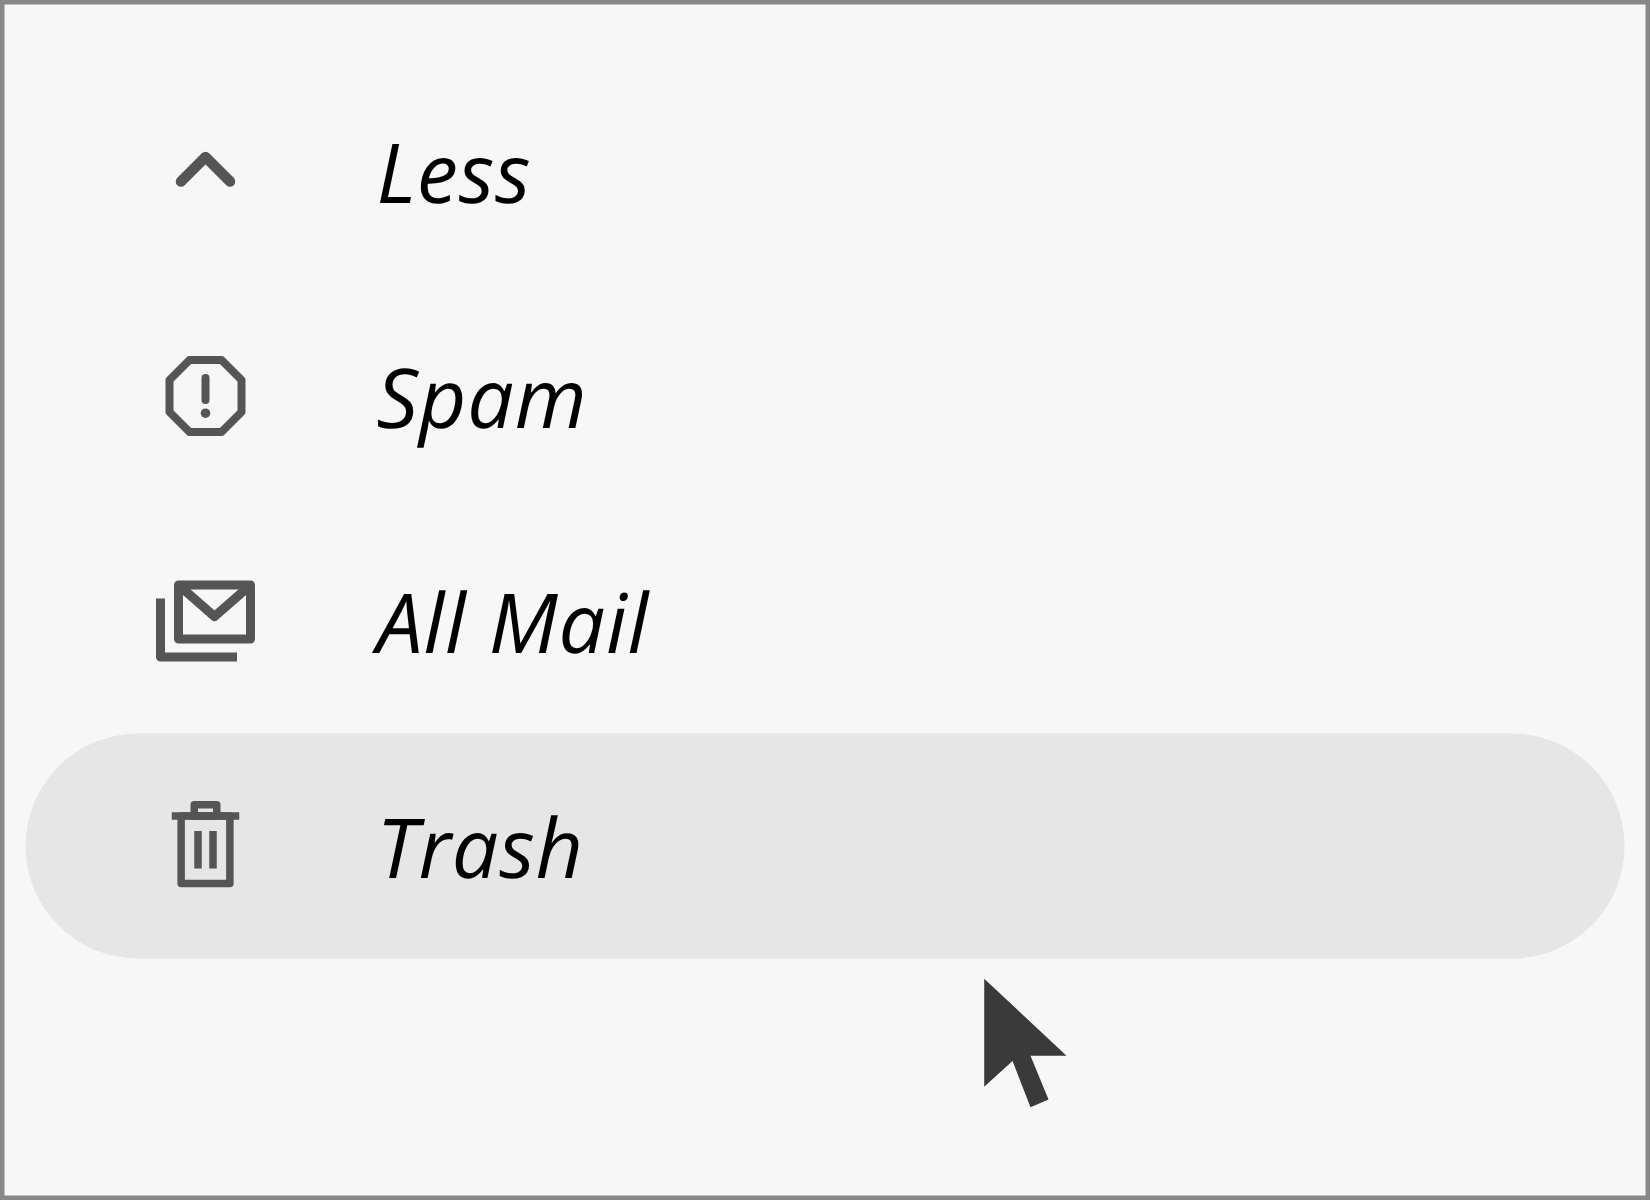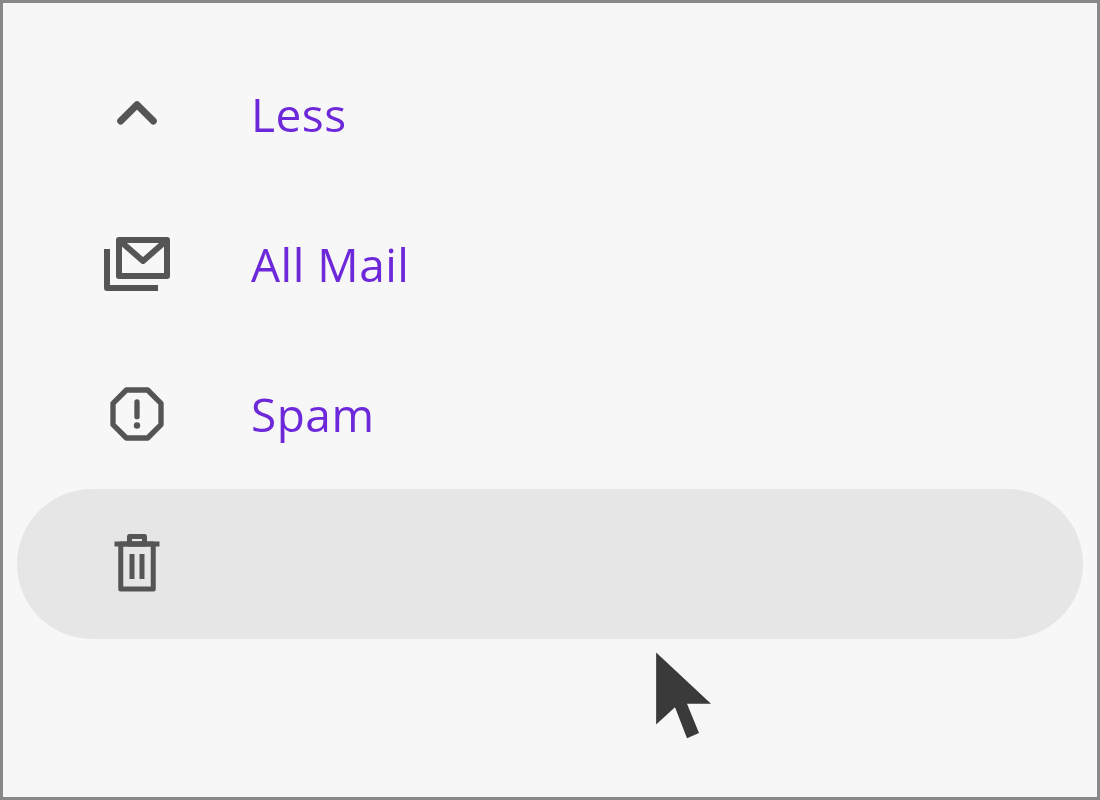--- a/index.html
+++ b/index.html
@@ -34,25 +34,26 @@
     width: 80px;
     display: flex;
     align-items: center;
     justify-content: center;
     flex: 0 0 80px;
   }
   .icon-slot svg {
     display: block;
   }
   .label {
-    font-size: 46px;
+    font-size: 55px;
     margin-left: 74px;
-    color: #6d28d9;
+    color: #000000;
     letter-spacing: 0.5px;
     white-space: nowrap;
+    font-style: italic;
   }
   .cursor {
     position: absolute;
     left: 648px;
     top: 646px;
     pointer-events: none;
   }
 </style>
 </head>
 <body>
@@ -64,50 +65,51 @@
       <svg width="56" height="56" viewBox="0 0 24 24" fill="none" stroke="#555" stroke-width="3" stroke-linecap="round" stroke-linejoin="round">
         <polyline points="5 15 12 8 19 15"></polyline>
       </svg>
     </span>
     <span class="label">Less</span>
   </div>
 
 
   <div class="nav-item">
     <span class="icon-slot">
+      <svg width="64" height="64" viewBox="0 0 24 24" fill="none" stroke="#555" stroke-width="2" stroke-linejoin="round" stroke-linecap="round">
+        <polygon points="8 3 16 3 21 8 21 16 16 21 8 21 3 16 3 8"></polygon>
+        <line x1="12" y1="7.5" x2="12" y2="13"></line>
+        <circle cx="12" cy="16.3" r="1.2" fill="#555" stroke="none"></circle>
+      </svg>
+    </span>
+    <span class="label">Spam</span>
+  </div>
+
+  <div class="nav-item">
+    <span class="icon-slot">
       <svg width="72" height="72" viewBox="0 0 24 24" fill="none" stroke="#555" stroke-width="2" stroke-linejoin="round">
         <rect x="6" y="4" width="16" height="12"></rect>
         <polyline points="6 4 14 11 22 4"></polyline>
         <polyline points="2 8 2 20 18 20" stroke-linecap="square"></polyline>
       </svg>
     </span>
     <span class="label">All Mail</span>
-  </div>
-
-  <div class="nav-item">
-    <span class="icon-slot">
-      <svg width="64" height="64" viewBox="0 0 24 24" fill="none" stroke="#555" stroke-width="2" stroke-linejoin="round" stroke-linecap="round">
-        <polygon points="8 3 16 3 21 8 21 16 16 21 8 21 3 16 3 8"></polygon>
-        <line x1="12" y1="7.5" x2="12" y2="13"></line>
-        <circle cx="12" cy="16.3" r="1.2" fill="#555" stroke="none"></circle>
-      </svg>
-    </span>
-    <span class="label">Spam</span>
   </div>
 
   <div class="nav-item hover">
     <span class="icon-slot">
       <svg width="60" height="66" viewBox="0 0 24 26" fill="none" stroke="#555" stroke-width="2" stroke-linejoin="round" stroke-linecap="butt">
         <line x1="3" y1="5" x2="21" y2="5"></line>
         <rect x="9" y="2" width="6" height="3"></rect>
         <rect x="5.5" y="5" width="13" height="18"></rect>
         <line x1="10" y1="9" x2="10" y2="19"></line>
         <line x1="14" y1="9" x2="14" y2="19"></line>
       </svg>
     </span>
+    <span class="label">Trash</span>
   </div>
 
 </nav>
 
 <div class="cursor">
   <svg width="72" height="96" viewBox="0 0 20 28">
     <path d="M1 1 L1 22 L6.5 17 L10 26 L13.5 24.5 L10 16 L17 16 Z" fill="#3a3a3a"></path>
   </svg>
 </div>
 

